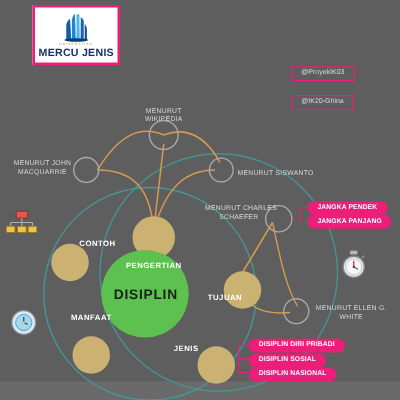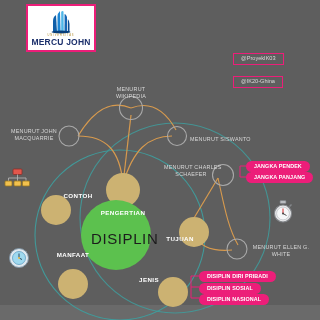--- a/index.html
+++ b/index.html
@@ -78,21 +78,21 @@
     line-height:7px;
     white-space:nowrap;
     text-align:center;
     letter-spacing:.25px;
   }
   .nlabel.main{
     color:#ffffff;font-weight:bold;font-size:6.2px;letter-spacing:.4px;
   }
   .center-label{
     position:absolute;
-    color:#1c1c1c;font-size:15px;font-weight:normal;
+    color:#1c1c1c;font-size:11px;font-weight:bold;
     letter-spacing:.6px;white-space:nowrap;
   }
   
   .deco{position:absolute;}
 </style>
 </head>
 <body>
 
 <div class="bottom-band"></div>
 
@@ -134,21 +134,21 @@
 <div class="logo-box">
   <svg class="logo-mark" viewBox="0 0 26 24">
     <path d="M5 22 L5 11 Q5 7 8 5 L9 22 Z" fill="#0f5fa8"></path>
     <path d="M9.5 22 L9.5 7 Q9.5 3 12 1 L12.6 22 Z" fill="#1c86d4"></path>
     <path d="M13.2 22 L13.2 2 Q14 0.5 15.5 1.5 L15.8 22 Z" fill="#4fb6e8"></path>
     <path d="M16.5 22 L16.6 4 Q18 4 19 7 L19 22 Z" fill="#1766b4"></path>
     <path d="M19.8 22 L19.8 9 Q21.5 11 21.5 14 L21.5 22 Z" fill="#0d4d93"></path>
     <ellipse cx="13" cy="22" rx="9.5" ry="1.4" fill="#0a3f7a"></ellipse>
   </svg>
   <div class="logo-sub">UNIVERSITAS</div>
-  <div class="logo-name">MERCU JOHN</div>
+  <div class="logo-name">MERCU JENIS</div>
 </div>
 
 <div class="tag-outline" id="tag-proyek">@ProyekIK03</div>
 <div class="tag-outline" id="tag-ghina">@IK20-Ghina</div>
 
 <div class="center-label" style="left:91px;top:230px;">DISIPLIN</div>
 
 <div class="nlabel main" style="left:97px;top:209px;width:52px;">PENGERTIAN</div>
 <div class="nlabel main" style="left:57px;top:192px;width:42px;">CONTOH</div>
 <div class="nlabel main" style="left:52px;top:251px;width:42px;">MANFAAT</div>

